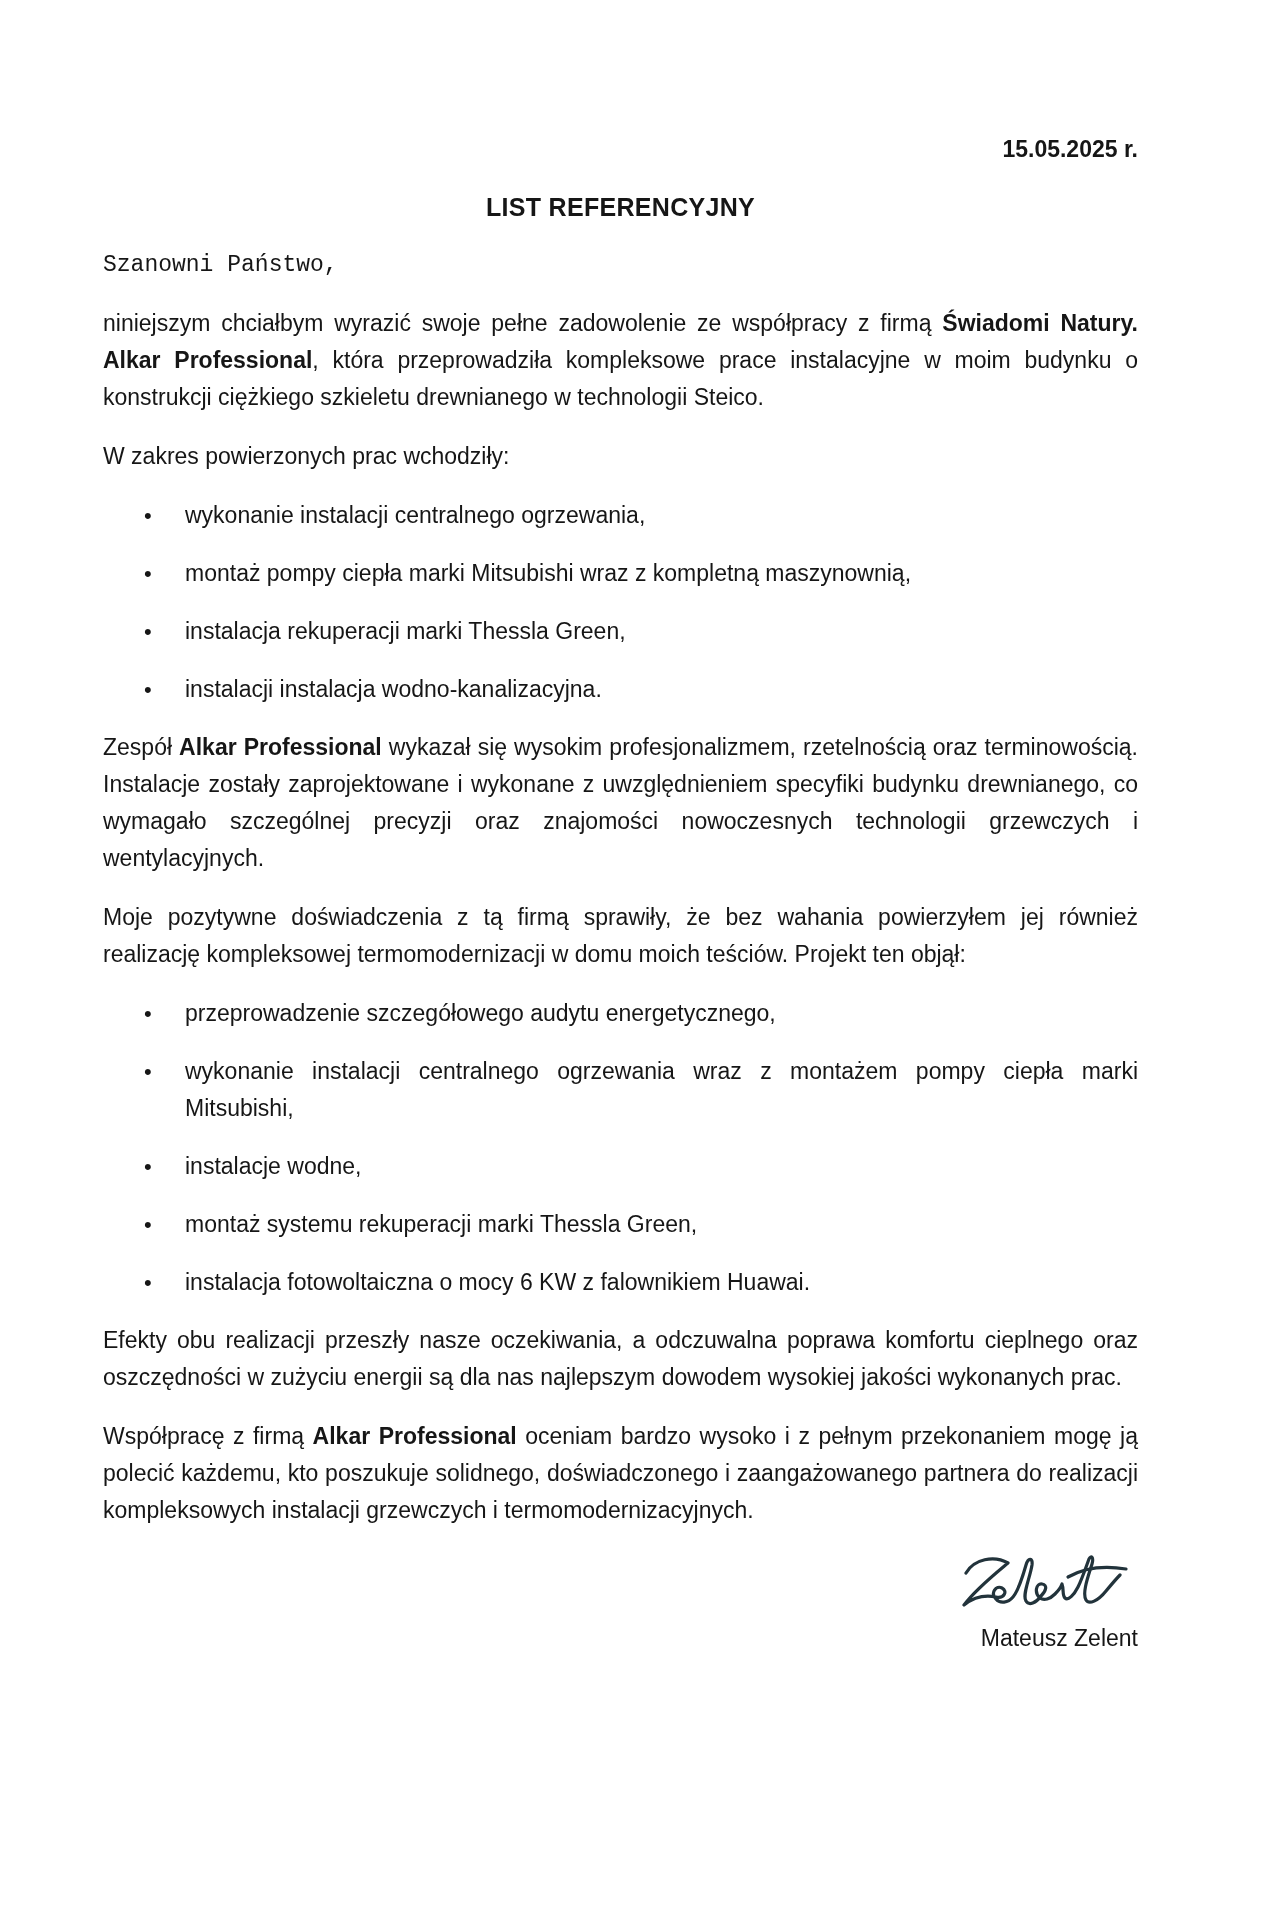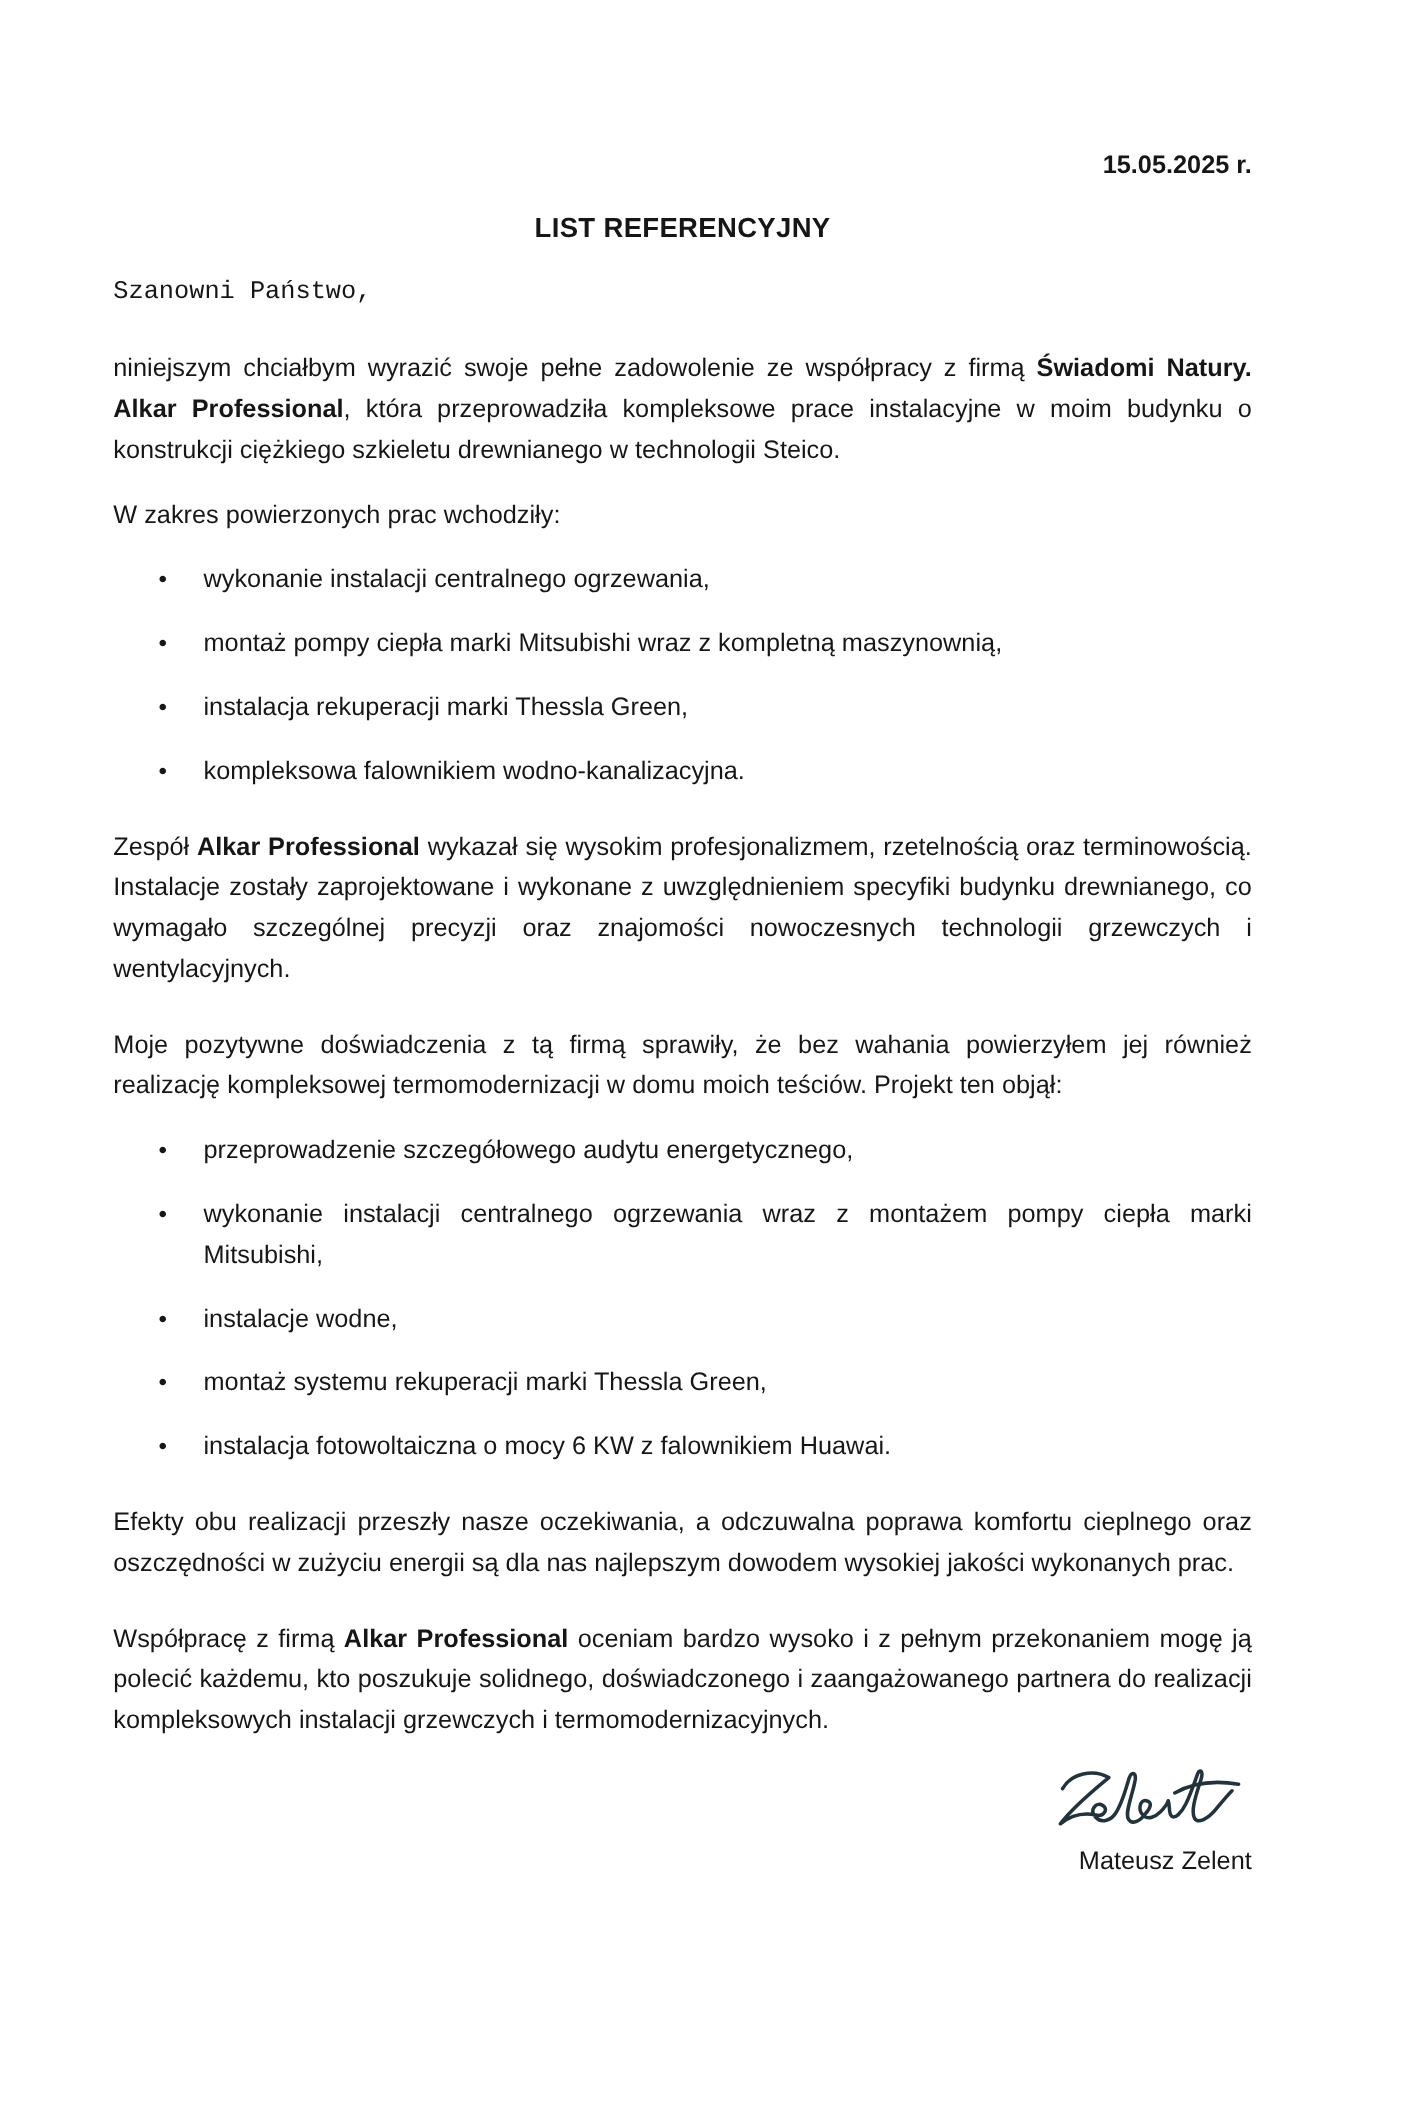--- a/index.html
+++ b/index.html
@@ -25,21 +25,21 @@
   .title {
     text-align: center;
     font-weight: bold;
     font-size: 25px;
     line-height: 37px;
     letter-spacing: 0.3px;
     margin: 0 0 21px 0;
   }
   .salutation { margin: 0 0 21px 0; font-family: Liberation Mono, monospace; }
   .para { margin: 0 0 22px 0; }
-  .justify { text-align: justify; margin-top: 32px; }
+  .justify { text-align: justify; }
   .blist {
     list-style: none;
     margin: 4px 0 0 0;
     padding: 0;
   }
   .blist li {
     display: flex;
     margin: 0 0 21px 0;
   }
   .bullet {
@@ -81,21 +81,21 @@
     <li>
       <span class="bullet">•</span>
       <span class="li-text">montaż pompy ciepła marki Mitsubishi wraz z kompletną maszynownią,</span>
     </li>
     <li>
       <span class="bullet">•</span>
       <span class="li-text">instalacja rekuperacji marki Thessla Green,</span>
     </li>
     <li>
       <span class="bullet">•</span>
-      <span class="li-text">kompleksowa falownikiem wodno-kanalizacyjna.</span>
+      <span class="li-text">instalacji instalacja wodno-kanalizacyjna.</span>
     </li>
   </ul>
 
   <p class="para justify"><span>Zespół </span><strong>Alkar Professional</strong><span> wykazał się wysokim profesjonalizmem, rzetelnością oraz terminowością. Instalacje zostały zaprojektowane i wykonane z uwzględnieniem specyfiki budynku drewnianego, co wymagało szczególnej precyzji oraz znajomości nowoczesnych technologii grzewczych i wentylacyjnych.</span></p>
 
   <p class="para justify">Moje pozytywne doświadczenia z tą firmą sprawiły, że bez wahania powierzyłem jej również realizację kompleksowej termomodernizacji w domu moich teściów. Projekt ten objął:</p>
 
   <ul class="blist">
     <li>
       <span class="bullet">•</span>

